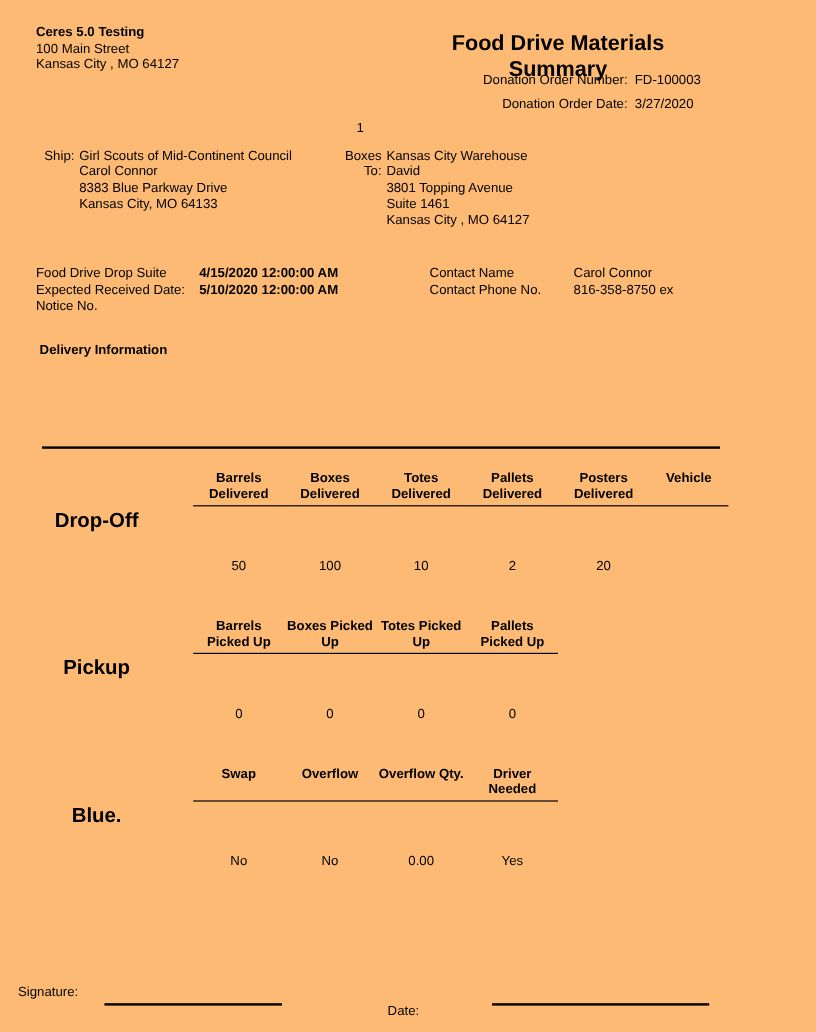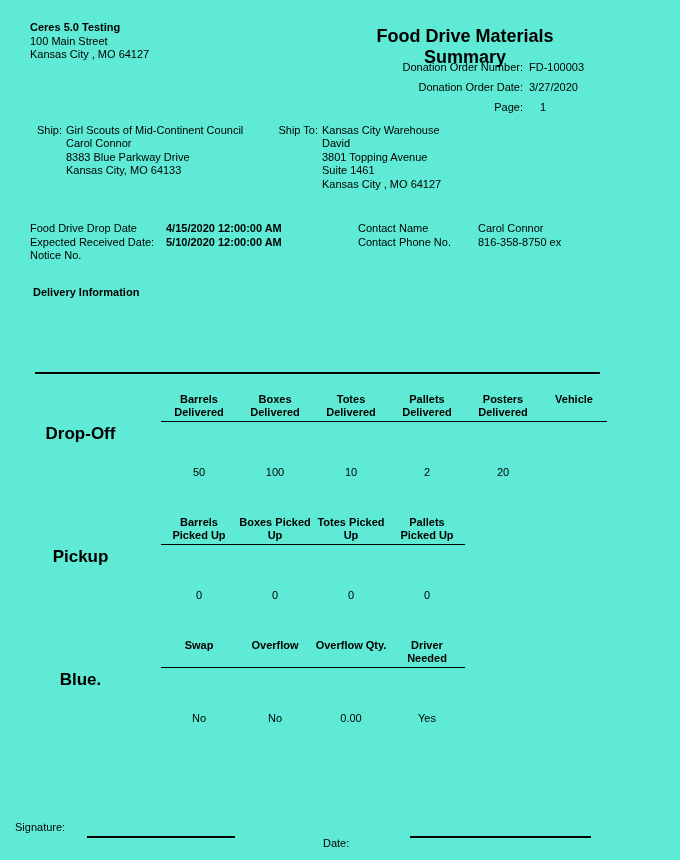--- a/index.html
+++ b/index.html
@@ -1,18 +1,18 @@
 <!DOCTYPE html>
 <html><head>
 <meta charset="utf-8">
 <style>
   * { margin:0; padding:0; box-sizing:border-box; }
   html,body { background:#ffffff; }
   .page {
-    position:relative; width:680px; height:860px; background:#5eead4;
+    position:relative; width:680px; height:860px; background:#fdba74;
     font-family:"Liberation Sans","DejaVu Sans",sans-serif;
     font-size:11px; color:#000; overflow:hidden;
   }
 
   
   .company { position:absolute; left:30px; top:21px; line-height:13.5px; }
   .company .name { font-weight:bold; }
 
   
   .title { position:absolute; left:340px; top:26px; width:250px; text-align:center;
@@ -86,49 +86,48 @@
   <div class="order-info">
       <div class="row">
         <div class="cell-label">Donation Order Number:</div>
         <div class="cell-value">FD-100003</div>
       </div>
       <div class="row">
         <div class="cell-label">Donation Order Date:</div>
         <div class="cell-value">3/27/2020</div>
       </div>
       <div class="row">
-        <div class="cell-label">Page:</div>
         <div class="cell-value">1</div>
       </div>
     </div>
 
   <div class="addr-block from-block">
     <div class="addr-label">Ship:</div>
     <div class="addr-lines">
         <div>Girl Scouts of Mid-Continent Council</div>
         <div>Carol Connor</div>
         <div>8383 Blue Parkway Drive</div>
         <div>Kansas City, MO 64133</div>
       </div>
   </div>
 
   <div class="addr-block shipto-block">
-    <div class="addr-label">Ship To:</div>
+    <div class="addr-label">Boxes To:</div>
     <div class="addr-lines">
         <div>Kansas City Warehouse</div>
         <div>David</div>
         <div>3801 Topping Avenue</div>
         <div>Suite 1461</div>
         <div>Kansas City , MO 64127</div>
       </div>
   </div>
 
   <div class="details">
       <div class="row">
-        <div class="cell-label">Food Drive Drop Date</div>
+        <div class="cell-label">Food Drive Drop Suite</div>
         <div class="cell-value">4/15/2020 12:00:00 AM</div>
       </div>
       <div class="row">
         <div class="cell-label">Expected Received Date:</div>
         <div class="cell-value">5/10/2020 12:00:00 AM</div>
       </div>
       <div class="row">
         <div class="cell-label">Notice No.</div>
         <div class="cell-value"></div>
       </div>

